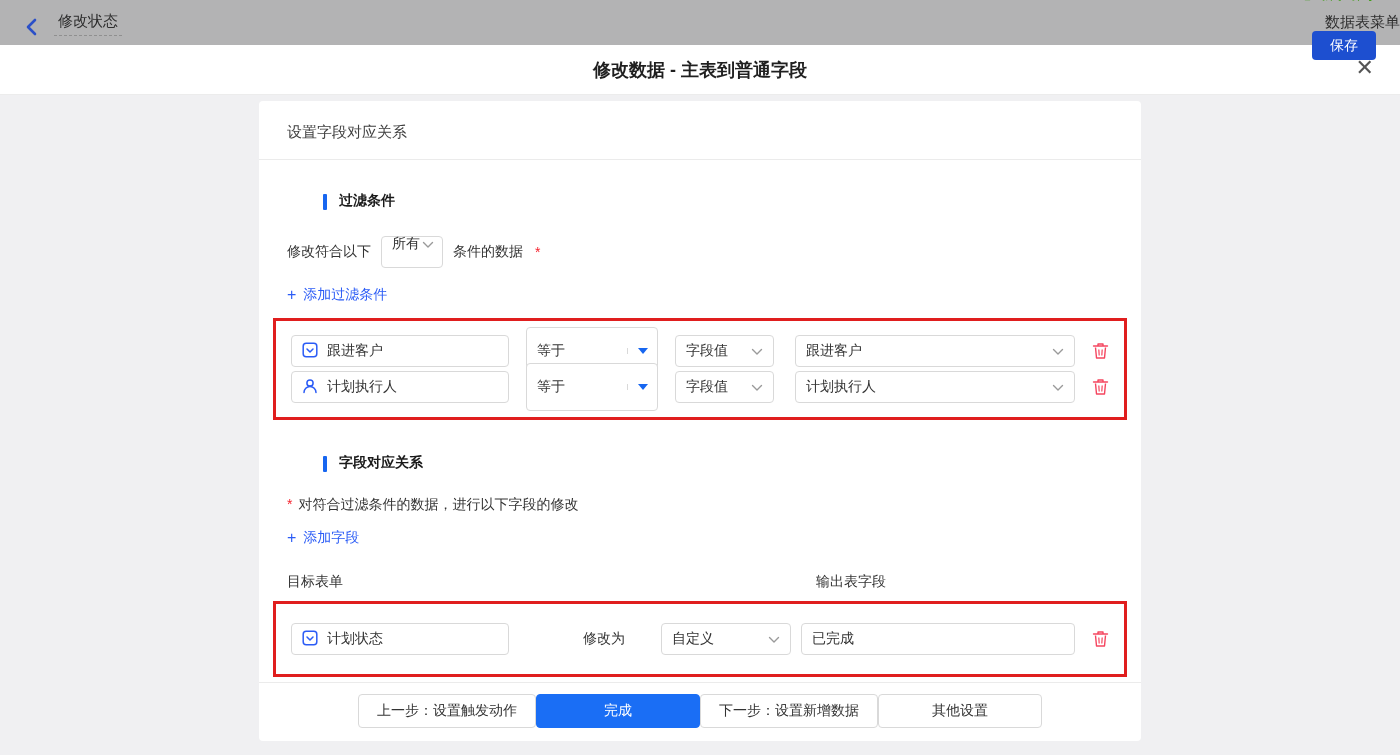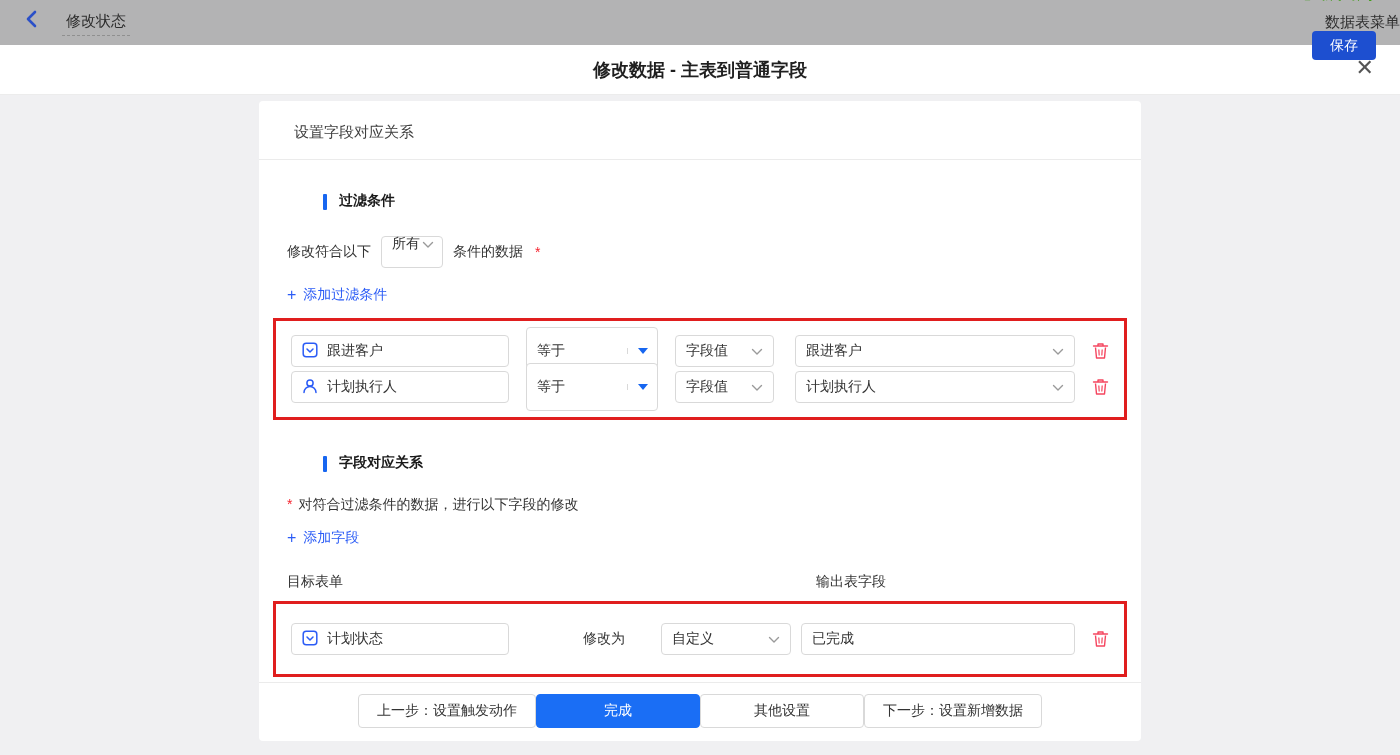--- a/index.html
+++ b/index.html
@@ -8,21 +8,21 @@
     font-family: "Liberation Sans", "DejaVu Sans", sans-serif;
     font-size: 14px; color: #333;
     background: #f0f0f2;
   }
 
   
   .topbar {
     position: relative; height: 45px; background: #b3b3b4;
     display: flex; align-items: center; padding: 0 24px;
   }
-  .topbar-left { display: flex; align-items: flex-start; gap: 22px; }
+  .topbar-left { display: flex; align-items: flex-end; gap: 14px; }
   .back-btn { display: flex; align-items: center; cursor: pointer; }
   .flow-title {
     font-size: 15px; color: #2e2e2e;
     border-bottom: 1px dashed #8f8f8f; padding: 2px 4px 4px;
   }
   .topbar-center {
     position: absolute; left: 0; right: 0; text-align: right;
     font-size: 15px; color: #2e2e2e; pointer-events: none;
   }
   .topbar-right { margin-left: auto; display: flex; align-items: flex-end; gap: 26px; z-index: 1; flex-direction: column; }
@@ -45,21 +45,21 @@
     font-size: 22px; color: #555; cursor: pointer; line-height: 1;
   }
 
   
   .content { height: 660px; background: #f0f0f2; padding-top: 6px; }
   .card {
     width: 882px; height: 640px; margin: 0 auto; background: #fff;
     border-radius: 4px; display: flex; flex-direction: column;
   }
   .card-header {
-    padding: 22px 35px 17px; font-size: 15px; color: #404040;
+    padding: 22px 28px 17px; font-size: 15px; color: #404040;
     border-bottom: 1px solid #ebebeb;
   }
   .card-body { flex: 1; padding: 0 28px; }
 
   .section-title {
     display: flex; align-items: flex-end; gap: 12px;
     margin-top: 32px; font-size: 14px; font-weight: bold; color: #1a1a1a; margin-left: 36px;
   }
   .section-bar { width: 4px; height: 16px; background: #1766f0; border-radius: 1px; }
 
@@ -346,18 +346,18 @@
               </svg>
           </span>
         </div>
       </div>
 
     </div>
 
     <div class="card-footer">
       <button class="btn btn-outline">上一步：设置触发动作</button>
       <button class="btn btn-primary">完成</button>
+      <button class="btn btn-outline">下一步：设置新增数据</button>
       <button class="btn btn-outline">其他设置</button>
-      <button class="btn btn-outline">下一步：设置新增数据</button>
     </div>
 
   </div>
 </div>
 
 </body></html>

